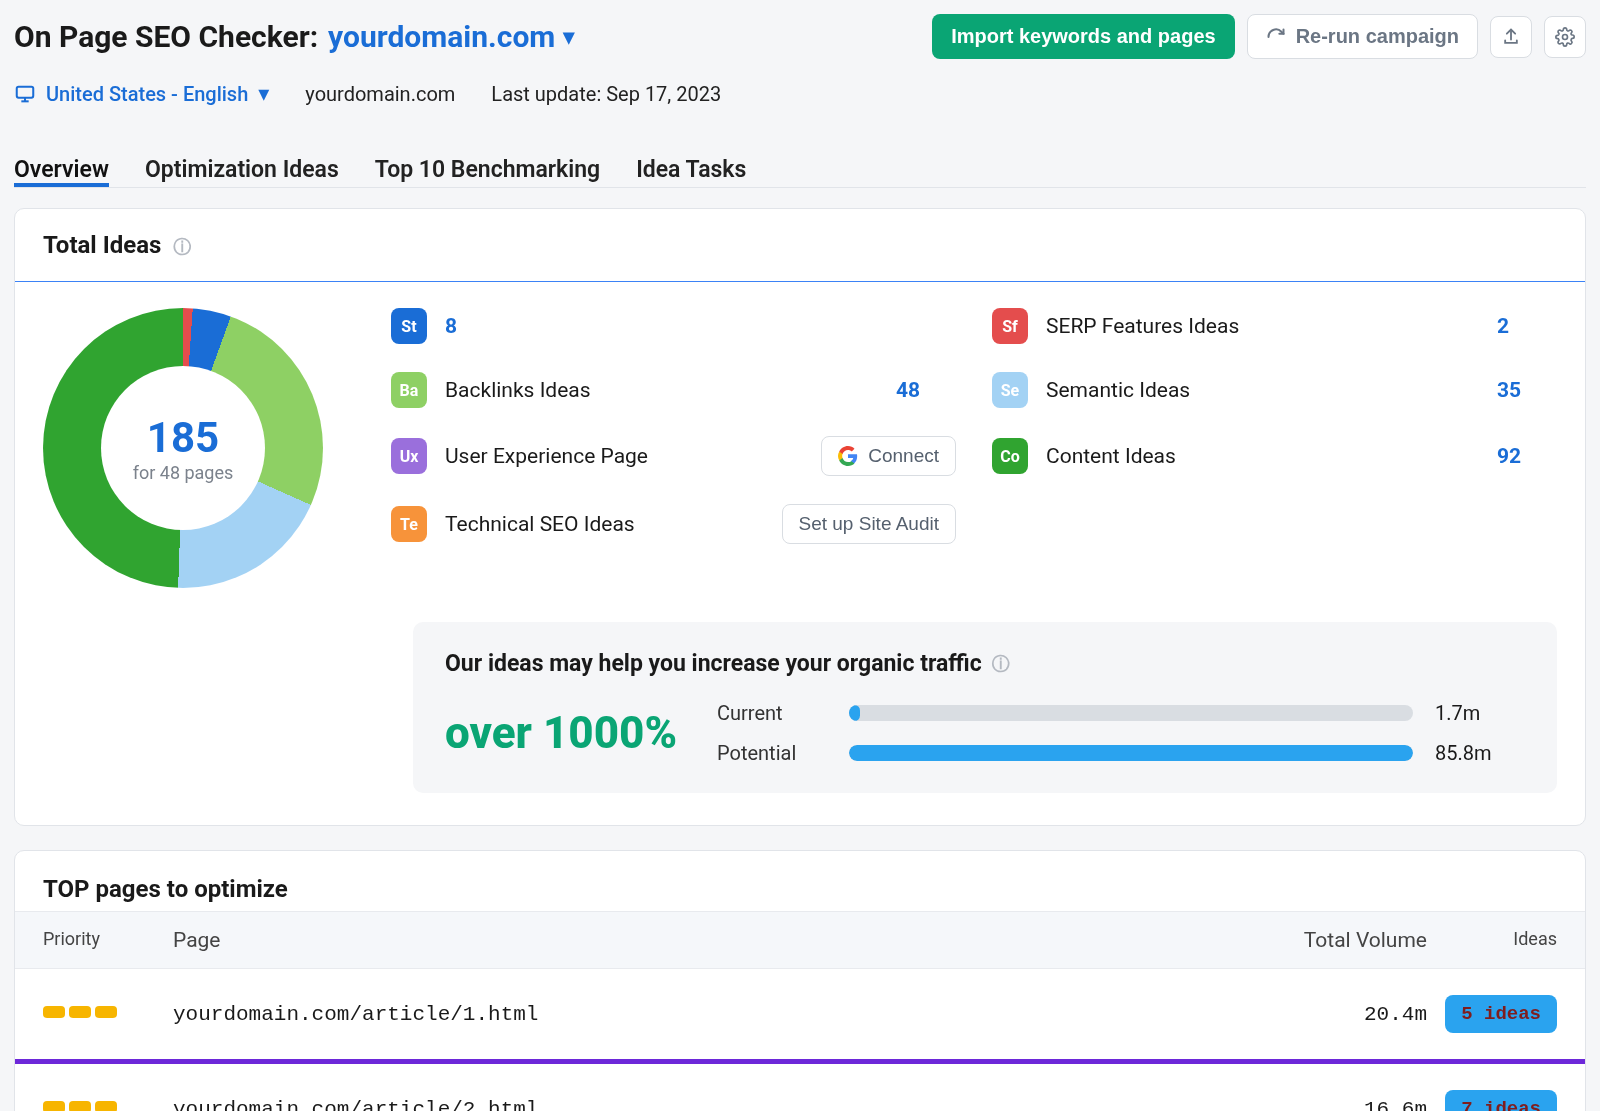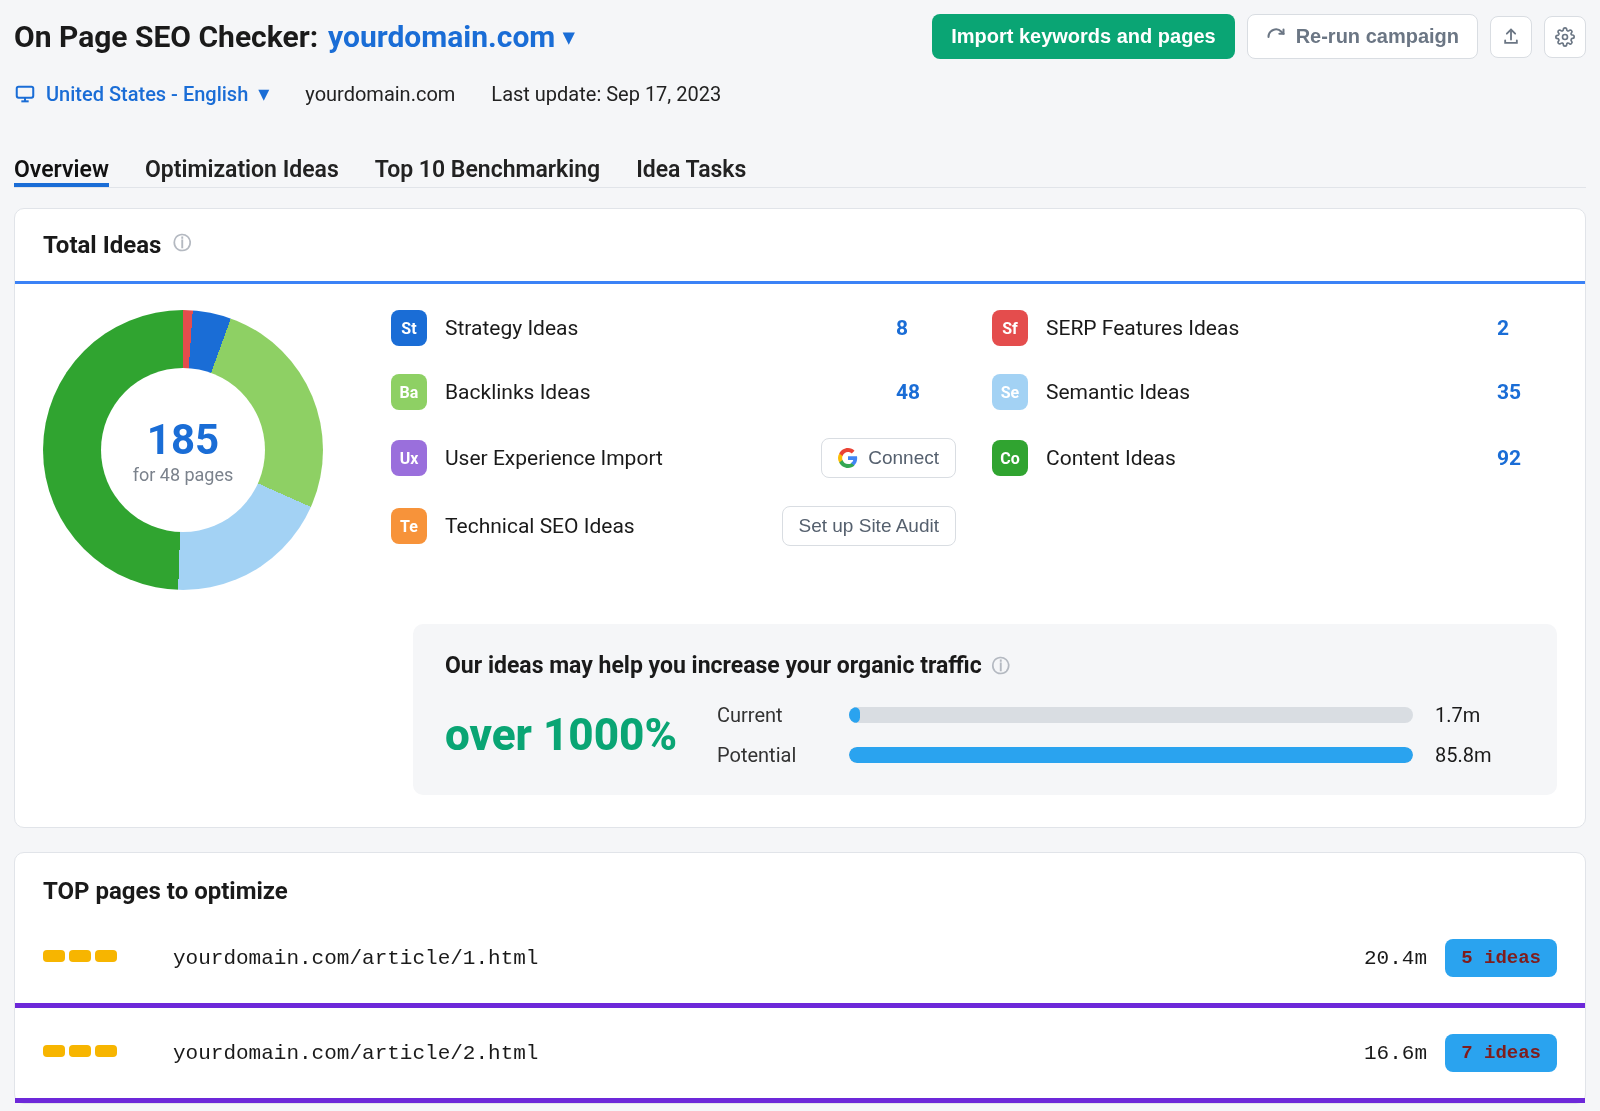--- a/index.html
+++ b/index.html
@@ -24,21 +24,21 @@
   .header-row2 { display:flex; align-items:center; gap: 36px; margin-top: 22px; font-size: 20px; }
   .locale { color:#1a6dd6; display:inline-flex; align-items:center; gap:10px; font-weight:500; }
   .muted { color:#222; }
   .muted2 { color:#222; }
   
   .tabs { display:flex; gap: 36px; margin-top: 44px; border-bottom:1px solid #e1e4e9; }
   .tab { padding: 6px 0 0 0; font-size: 23px; font-weight:600; color:#222; cursor:pointer; }
   .tab.active { color:#111; border-bottom: 4px solid #1a6dd6; }
   
   .card { background:#fff; border:1px solid #e1e4e9; border-radius: 10px; margin-top: 20px; }
-  .card-header { padding: 22px 28px; font-size: 24px; font-weight:700; display:flex; align-items:flex-start; gap:12px; border-bottom:3px solid #3b82f6; }
+  .card-header { padding: 22px 28px; font-size: 24px; font-weight:700; display:flex; align-items:flex-end; gap:12px; border-bottom:1px solid #3b82f6; }
   .info-ico { color:#b4b9c1; font-size:18px; }
   .card-body { padding: 26px 28px 32px 28px; }
   
   .ideas-layout { display:flex; gap: 68px; }
   .donut-wrap { position:relative; width: 280px; height: 280px; flex: 0 0 280px; }
   .donut { width:100%; height:100%; border-radius:50%; background: conic-gradient(
       #e44d4d 0deg 4deg,
       #1a6dd6 4deg 20deg,
       #8ed064 20deg 114deg,
       #a3d2f4 114deg 182deg,
@@ -160,41 +160,40 @@
           <div class="donut"></div>
           <div class="donut-hole">
             <div class="donut-number">185</div>
             <div class="donut-sub">for 48 pages</div>
           </div>
         </div>
 
         <div class="ideas-grid" id="ideas-grid">
             <div class="idea-row">
               <div class="idea-badge" style="background: rgb(26, 109, 214);">St</div>
-              <div class="idea-label">Strategy Ideas</div>
               <div class="idea-count">8</div>
             </div>
             <div class="idea-row">
               <div class="idea-badge" style="background: rgb(228, 77, 77);">Sf</div>
               <div class="idea-label">SERP Features Ideas</div>
               <div class="idea-count">2</div>
             </div>
             <div class="idea-row">
               <div class="idea-badge" style="background: rgb(142, 208, 100);">Ba</div>
               <div class="idea-label">Backlinks Ideas</div>
               <div class="idea-count">48</div>
             </div>
             <div class="idea-row">
               <div class="idea-badge" style="background: rgb(163, 210, 244);">Se</div>
               <div class="idea-label">Semantic Ideas</div>
               <div class="idea-count">35</div>
             </div>
             <div class="idea-row">
               <div class="idea-badge" style="background: rgb(154, 111, 220);">Ux</div>
-              <div class="idea-label">User Experience Import</div>
+              <div class="idea-label">User Experience Page</div>
               <button class="small-btn">
                 <span class="g-dot">
                   <svg viewBox="0 0 24 24" width="20" height="20">
                     <path fill="#4285F4" d="M23 12.3c0-.8-.1-1.5-.2-2.3H12v4.3h6.2c-.3 1.5-1.1 2.7-2.4 3.5v2.9h3.8c2.2-2 3.4-5 3.4-8.4z"></path>
                     <path fill="#34A853" d="M12 24c3.2 0 5.9-1.1 7.8-2.9l-3.8-2.9c-1.1.7-2.4 1.1-4 1.1-3.1 0-5.7-2.1-6.6-4.9H1.5v3C3.5 21.3 7.4 24 12 24z"></path>
                     <path fill="#FBBC05" d="M5.4 14.4c-.2-.7-.4-1.5-.4-2.4s.1-1.6.4-2.4v-3H1.5C.5 8.5 0 10.2 0 12s.5 3.5 1.5 5.4l3.9-3z"></path>
                     <path fill="#EA4335" d="M12 4.8c1.7 0 3.3.6 4.5 1.8l3.3-3.3C17.9 1.2 15.2 0 12 0 7.4 0 3.5 2.7 1.5 6.6l3.9 3C6.3 6.9 8.9 4.8 12 4.8z"></path>
                   </svg>
                 </span>
                 <span>Connect</span>
@@ -238,20 +237,26 @@
               <div class="bar-val">85.8m</div>
             </div>
           </div>
         </div>
       </div>
     </div>
   </div>
 
   <div class="tp-card">
     <div class="tp-title">TOP pages to optimize</div>
+    <div class="tp-head">
+      <div class="col-priority">Priority</div>
+      <div class="col-page">Page</div>
+      <div class="col-vol">Total Volume</div>
+      <div class="col-ideas">Ideas</div>
+    </div>
     <div id="tp-rows">
         <div class="tp-row">
           <div class="col-priority"><div class="priority-bars">
               <span></span>
               <span></span>
               <span></span>
             </div></div>
           <div class="col-page">yourdomain.com/article/1.html</div>
           <div class="col-vol">20.4m</div>
           <div class="col-ideas"><span class="ideas-pill">5 ideas</span></div>

